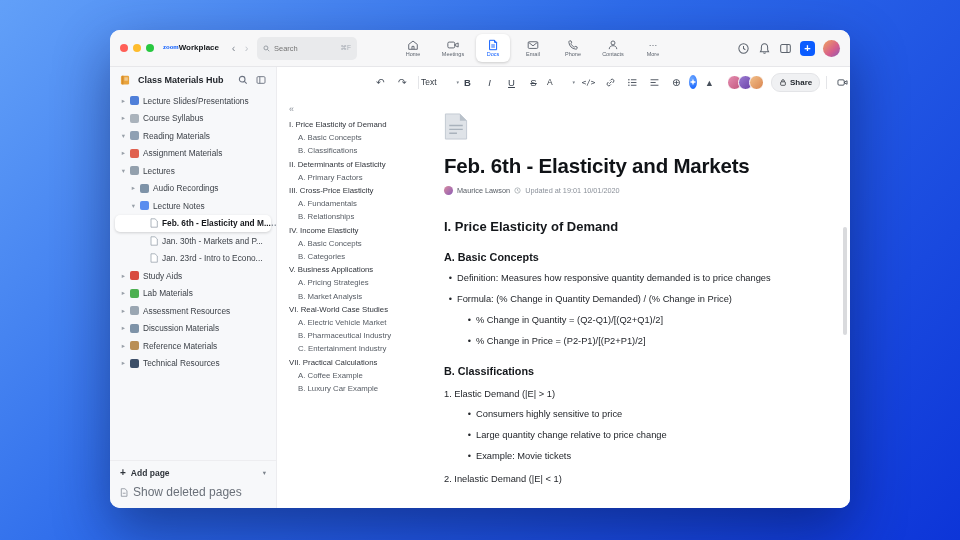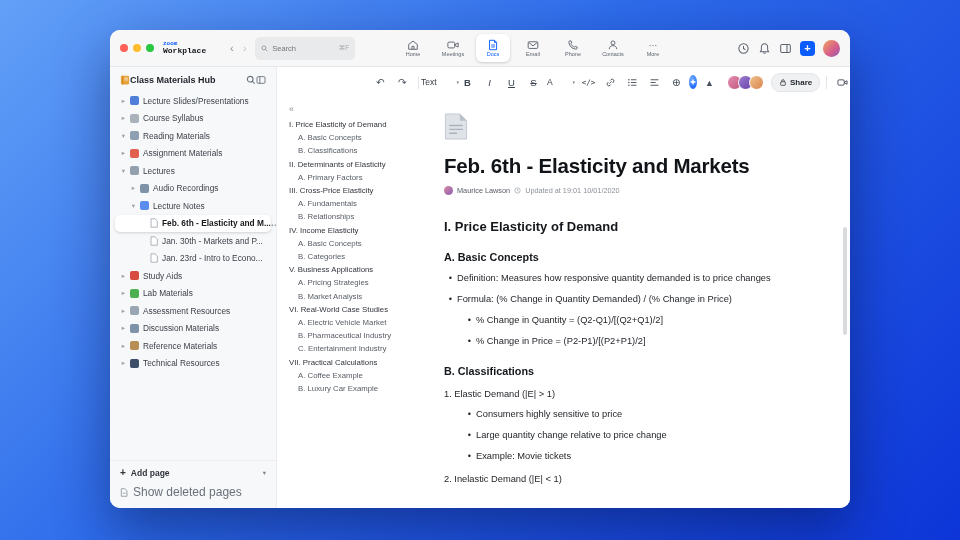--- a/index.html
+++ b/index.html
@@ -6,21 +6,21 @@
     font-family:"Liberation Sans","DejaVu Sans",sans-serif;-webkit-font-smoothing:antialiased;}
   .bg{position:fixed;inset:0;background:linear-gradient(135deg,#62a0f8 0%,#2e6ceb 42%,#0d35d8 100%);}
   .window{position:absolute;left:110px;top:30px;width:740px;height:478px;background:#fff;border-radius:10px;
     box-shadow:0 22px 55px rgba(0,10,60,.45);overflow:hidden;display:flex;flex-direction:column;}
   
   .titlebar{height:36px;background:#f7f7f8;border-bottom:1px solid #e7e7ea;display:flex;align-items:center;
     padding:0 10px;position:relative;flex:0 0 auto;}
   .lights{display:flex;gap:5px;margin-right:9px;}
   .light{width:8px;height:8px;border-radius:50%;}
   .l-red{background:#ff5f57}.l-yel{background:#febc2e}.l-grn{background:#28c840}
-  .brand{display:flex;flex-direction:column;line-height:1.05;margin-right:19px;font-family:Liberation Mono, monospace;}
+  .brand{display:flex;flex-direction:row;line-height:1.05;margin-right:8px;}
   .brand .z{font-size:6px;color:#0b5cff;font-weight:700;}
   .brand .w{font-size:8px;color:#15181c;font-weight:700;}
   .navbtn{font-size:11px;color:#8a9099;width:13px;text-align:center;line-height:1;}
   .navbtn.dim{color:#c2c6cc}
   .search{display:flex;align-items:center;background:#e9eaec;border-radius:5px;height:23px;padding:0 6px;width:88px;gap:4px;margin-left:4px;}
   .search svg{width:7px;height:7px;color:#8a9099;flex:0 0 auto}
   .search input{border:0;background:transparent;outline:0;font-size:7.5px;color:#555;width:44px;padding:0;}
   .search .kbd{font-size:6.5px;color:#a8adb5;margin-left:auto;}
   .topnav{position:absolute;left:286px;top:3px;height:30px;display:flex;align-items:center;gap:6px;}
   .nitem{display:flex;flex-direction:column;align-items:center;justify-content:center;gap:1px;color:#5d646e;width:34px;height:28px;border-radius:6px;}
@@ -29,21 +29,21 @@
   .nitem.active{background:#fff;color:#0b5cff;box-shadow:0 1px 3px rgba(0,0,0,.18);}
   .nitem .dots{font-size:9px;line-height:8px;height:12px;}
   .tbright{margin-left:auto;display:flex;align-items:center;gap:8px;color:#5d646e;}
   .tbright svg{width:13px;height:13px}
   .plusbtn{width:15px;height:15px;border-radius:4px;background:#0b5cff;color:#fff;display:flex;align-items:center;
     justify-content:center;font-size:11px;line-height:1;font-weight:600;}
   .avatar{width:17px;height:17px;border-radius:50%;background:linear-gradient(135deg,#f0a35e,#d65d8c 60%,#8b5bb5);}
   
   .bodyrow{flex:1;display:flex;min-height:0;}
   .sidebar{width:166px;background:#f7f8fa;border-right:1px solid #ececef;display:flex;flex-direction:column;flex:0 0 auto;}
-  .sbh{display:flex;align-items:flex-end;gap:0;padding:8px 10px 5px;}
+  .sbh{display:flex;align-items:flex-end;gap:8px;padding:8px 10px 5px;}
   .sbh .t{font-size:9px;font-weight:700;color:#1e2228;flex:1;white-space:nowrap;}
   .sbh svg{width:10px;height:10px;color:#6b7280;flex:0 0 auto}
   .tree{flex:1;padding:2px 5px;overflow:hidden;}
   .srow{display:flex;align-items:center;height:17.5px;padding:0 4px;border-radius:5px;font-size:8.3px;color:#3a3f46;white-space:nowrap;}
   .srow .chev{width:9px;font-size:6.5px;color:#99a0a9;text-align:center;flex:0 0 auto;}
   .mini{width:9px;height:9px;border-radius:2px;margin:0 4px 0 2px;flex:0 0 auto;}
   .d1{padding-left:14px}.d2{padding-left:34px}
   .srow.sel{background:#fff;box-shadow:0 1px 3px rgba(0,0,0,.16);font-weight:700;color:#16181c;}
   .srow .morei{margin-left:auto;color:#8b929b;font-size:9px;letter-spacing:1px;}
   .pageico{flex:0 0 auto;margin:0 4px 0 1px;}

